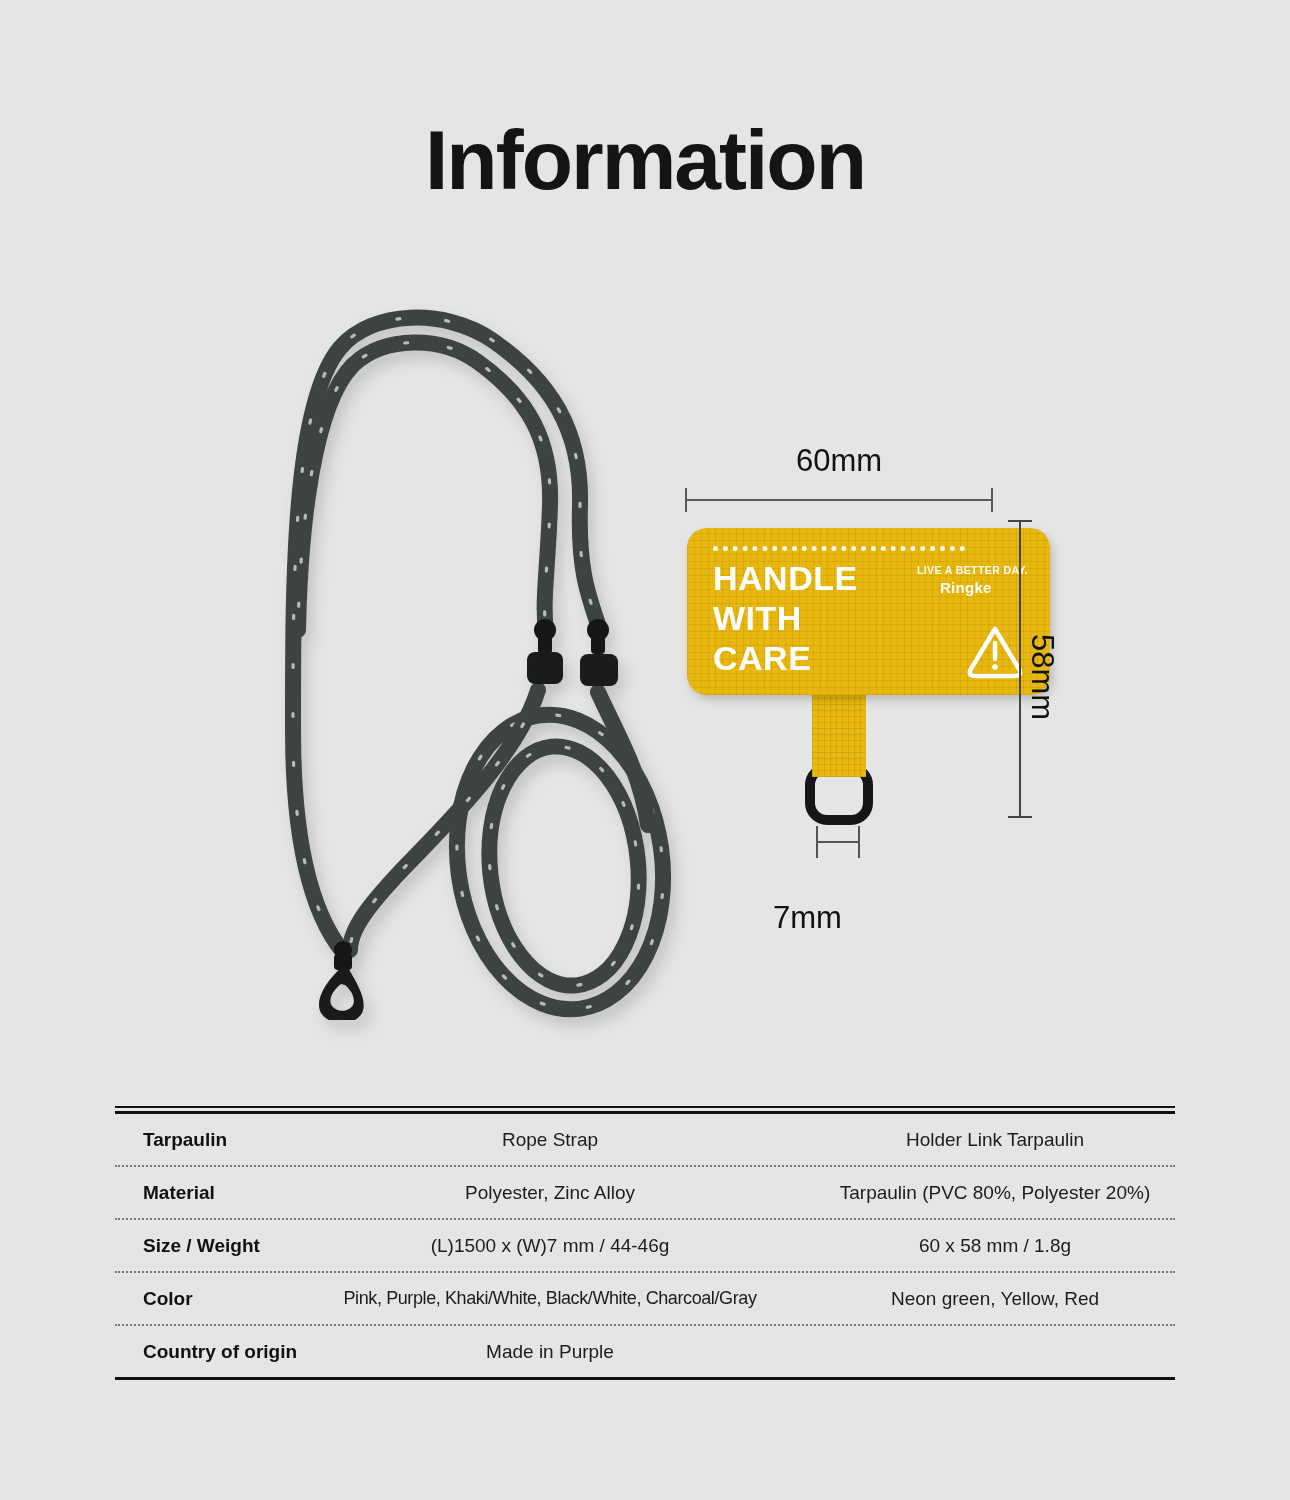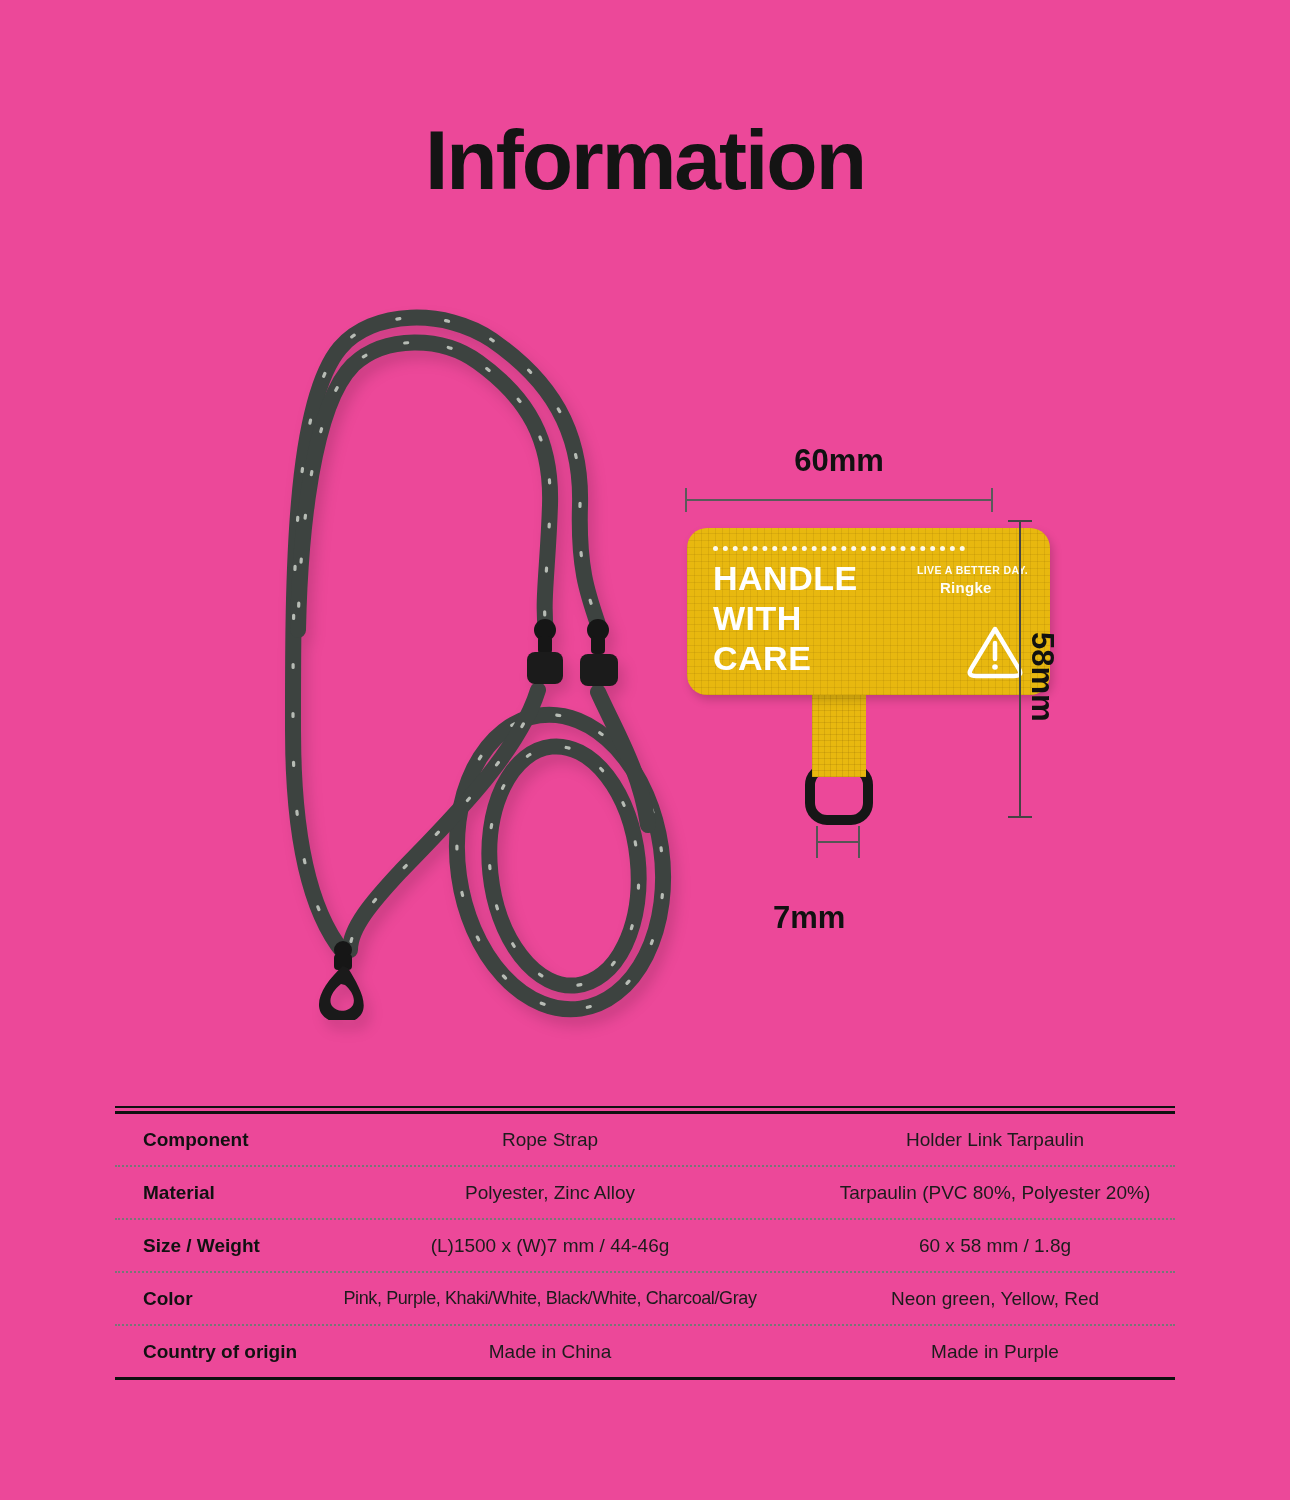--- a/index.html
+++ b/index.html
@@ -46,21 +46,21 @@
     letter-spacing:0.5px;
   }
   .tag-brand{
     position:absolute;right:22px;top:36px;text-align:left;color:rgba(255,255,255,0.96);
   }
   .tag-tagline{font-size:10.5px;letter-spacing:0.4px;font-weight:bold;}
   .tag-brandname{font-size:15px;font-weight:bold;margin-top:3px;letter-spacing:0.3px;padding-left:23px;}
   .tag-triangle{position:absolute;right:24px;bottom:14px;}
   .dring-svg{position:absolute;left:800px;top:760px;}
   
-  .dim-label{position:absolute;font-size:31px;font-weight:bold;color:#111;}
+  .dim-label{position:absolute;font-size:31px;font-weight:normal;color:#111;}
   .dim-width-label{left:688px;top:443px;width:302px;text-align:center;}
   .dim-height-label{
     left:1024px;top:597px;height:160px;
     writing-mode:vertical-rl;
     display:flex;align-items:center;justify-content:center;
   }
   .dim-ring-label{left:773px;top:856px;width:130px;text-align:left;margin-top:44px;}
   .dim-svg{position:absolute;}
   .dim-w{left:680px;top:486px;}
   .dim-h{left:1006px;top:518px;}
@@ -80,21 +80,21 @@
     height:51px;
   }
   .spec-row + .spec-row{border-top:2px dotted #777;}
   .spec-label{font-weight:bold;font-size:19px;padding-left:28px;white-space:nowrap;}
   .spec-val{font-size:19px;text-align:center;color:#1c1c1c;white-space:nowrap;}
   .spec-row.tight .spec-val.rope{font-size:18px;letter-spacing:-0.4px;}
 </style>
 </head>
 <body>
 
-<div class="canvas" style="background: #ec4899;">
+<div class="canvas" style="background: #e5e5e5;">
 
   <div class="page-title">Information</div>
 
   <svg class="rope-svg" width="580" height="720" viewBox="0 0 580 720" style="filter:drop-shadow(6px 9px 7px rgba(0,0,0,0.14));">
     <g fill="none" stroke-linecap="round">
 
       <g>
         <ellipse cx="460" cy="562" rx="102" ry="148" transform="rotate(-8 460 562)" stroke="#3d4340" stroke-width="16"></ellipse>
         <ellipse cx="464" cy="566" rx="74" ry="120" transform="rotate(-6 464 566)" stroke="#3d4340" stroke-width="16"></ellipse>
         <ellipse cx="460" cy="562" rx="102" ry="148" transform="rotate(-8 460 562)" stroke="#ccd1ca" stroke-width="3.2" stroke-dasharray="3 44" opacity="0.85"></ellipse>
@@ -173,21 +173,21 @@
     <line x1="11" y1="2" x2="11" y2="34" stroke="#555" stroke-width="2"></line>
     <line x1="53" y1="2" x2="53" y2="34" stroke="#555" stroke-width="2"></line>
     <line x1="11" y1="18" x2="53" y2="18" stroke="#555" stroke-width="2"></line>
   </svg>
 
   <div class="spec-table">
     <div class="t-top-thin"></div>
     <div class="t-top-thick"></div>
 
     <div class="spec-row">
-      <div class="spec-label">Component</div>
+      <div class="spec-label">Tarpaulin</div>
       <div class="spec-val rope">Rope Strap</div>
       <div class="spec-val holder">Holder Link Tarpaulin</div>
     </div>
 
     <div class="spec-row">
       <div class="spec-label">Material</div>
       <div class="spec-val rope">Polyester, Zinc Alloy</div>
       <div class="spec-val holder">Tarpaulin (PVC 80%, Polyester 20%)</div>
     </div>
 
@@ -198,20 +198,19 @@
     </div>
 
     <div class="spec-row tight">
       <div class="spec-label">Color</div>
       <div class="spec-val rope">Pink, Purple, Khaki/White, Black/White, Charcoal/Gray</div>
       <div class="spec-val holder">Neon green, Yellow, Red</div>
     </div>
 
     <div class="spec-row">
       <div class="spec-label">Country of origin</div>
-      <div class="spec-val rope">Made in China</div>
       <div class="spec-val holder">Made in Purple</div>
     </div>
 
     <div class="t-bottom"></div>
   </div>
 
 </div>
 
 </body></html>

